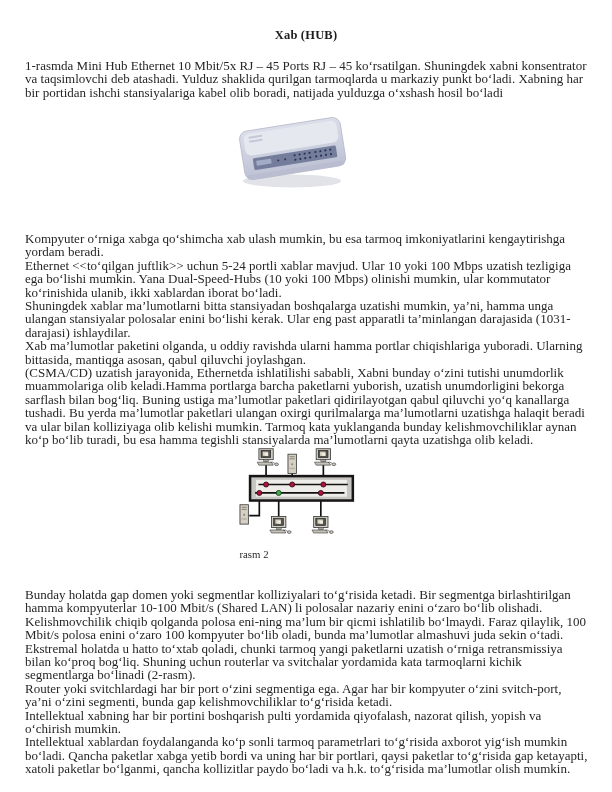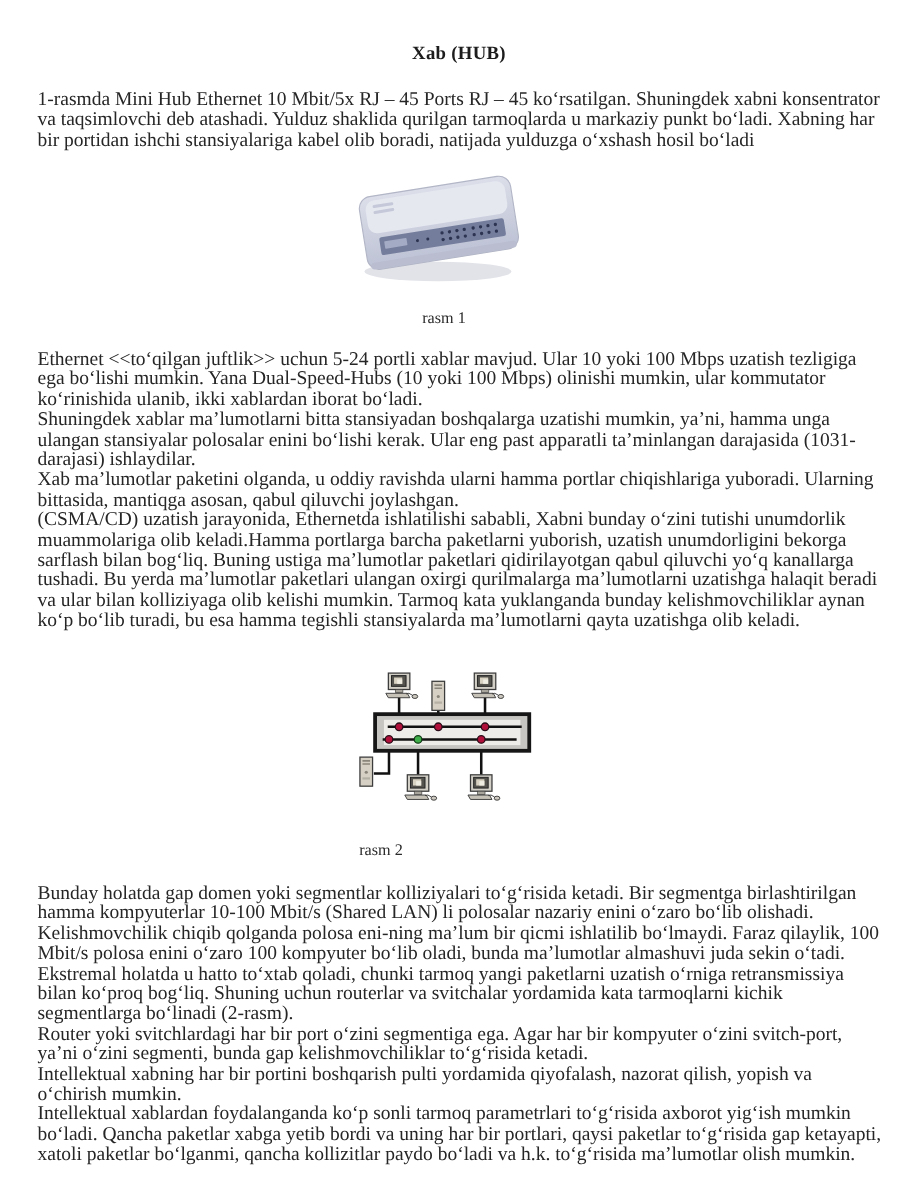--- a/index.html
+++ b/index.html
@@ -27,21 +27,21 @@
   #sectionA{top:232px;}
   #sectionB{top:588px;}
   .figure{position:absolute;}
   #fig1{left:231px;top:107px;width:126px;height:88px;}
   #fig2{left:229px;top:433px;width:139px;height:114px;}
   .caption{
     position:absolute;margin:0;text-align:center;
     font-size:10.8px;color:#2a2a2a;
   }
   #cap1{top:206px;left:25px;width:542px;}
-  #cap2{top:561px;left:0;width:508px;}
+  #cap2{top:548px;left:0;width:508px;}
   svg{display:block;}
 </style>
 </head>
 <body>
 
 <div class="page">
 
   <h1 class="title">Xab (HUB)</h1>
 
   <div class="textblock" id="intro">
@@ -81,23 +81,23 @@
             <circle cx="198" cy="97" r="2.2"></circle>
           <circle cx="168" cy="106" r="2.2"></circle>
             <circle cx="178" cy="106" r="2.2"></circle>
             <circle cx="188" cy="106" r="2.2"></circle>
             <circle cx="198" cy="106" r="2.2"></circle>
         </g>
         <rect x="26" y="122" width="196" height="9" rx="4.5" fill="#b9bdcf"></rect>
       </g>
     </svg>
   </div>
-  <p class="caption" id="cap1">rasm 1</p>
 
   <div class="textblock" id="sectionA">
+      <p>Kompyuter o‘rniga xabga qo‘shimcha xab ulash mumkin, bu esa tarmoq imkoniyatlarini kengaytirishga yordam beradi.</p>
       <p>Ethernet &lt;&lt;to‘qilgan juftlik&gt;&gt; uchun 5-24 portli xablar mavjud. Ular 10 yoki 100 Mbps uzatish tezligiga ega bo‘lishi mumkin. Yana Dual-Speed-Hubs (10 yoki 100 Mbps) olinishi mumkin, ular kommutator ko‘rinishida ulanib, ikki xablardan iborat bo‘ladi.</p>
       <p>Shuningdek xablar ma’lumotlarni bitta stansiyadan  boshqalarga uzatishi mumkin, ya’ni, hamma unga ulangan stansiyalar polosalar enini bo‘lishi kerak. Ular eng past apparatli ta’minlangan darajasida (1031-darajasi) ishlaydilar.</p>
       <p>Xab ma’lumotlar paketini olganda, u oddiy ravishda ularni hamma portlar chiqishlariga yuboradi. Ularning bittasida, mantiqga asosan, qabul qiluvchi joylashgan.</p>
       <p>(CSMA/CD) uzatish jarayonida, Ethernetda ishlatilishi sababli, Xabni bunday o‘zini tutishi unumdorlik muammolariga olib keladi.Hamma portlarga barcha paketlarni yuborish, uzatish unumdorligini bekorga sarflash bilan bog‘liq. Buning ustiga ma’lumotlar paketlari qidirilayotgan qabul qiluvchi yo‘q kanallarga tushadi. Bu yerda ma’lumotlar paketlari ulangan oxirgi qurilmalarga ma’lumotlarni uzatishga halaqit beradi va ular bilan kolliziyaga olib kelishi mumkin. Tarmoq kata yuklanganda bunday kelishmovchiliklar aynan ko‘p bo‘lib turadi, bu esa hamma tegishli stansiyalarda ma’lumotlarni qayta uzatishga olib keladi.</p>
     </div>
 
   <div class="figure" id="fig2">
     <svg width="139" height="114" viewBox="0 0 330 270">
       <defs>
         <g id="pc">

